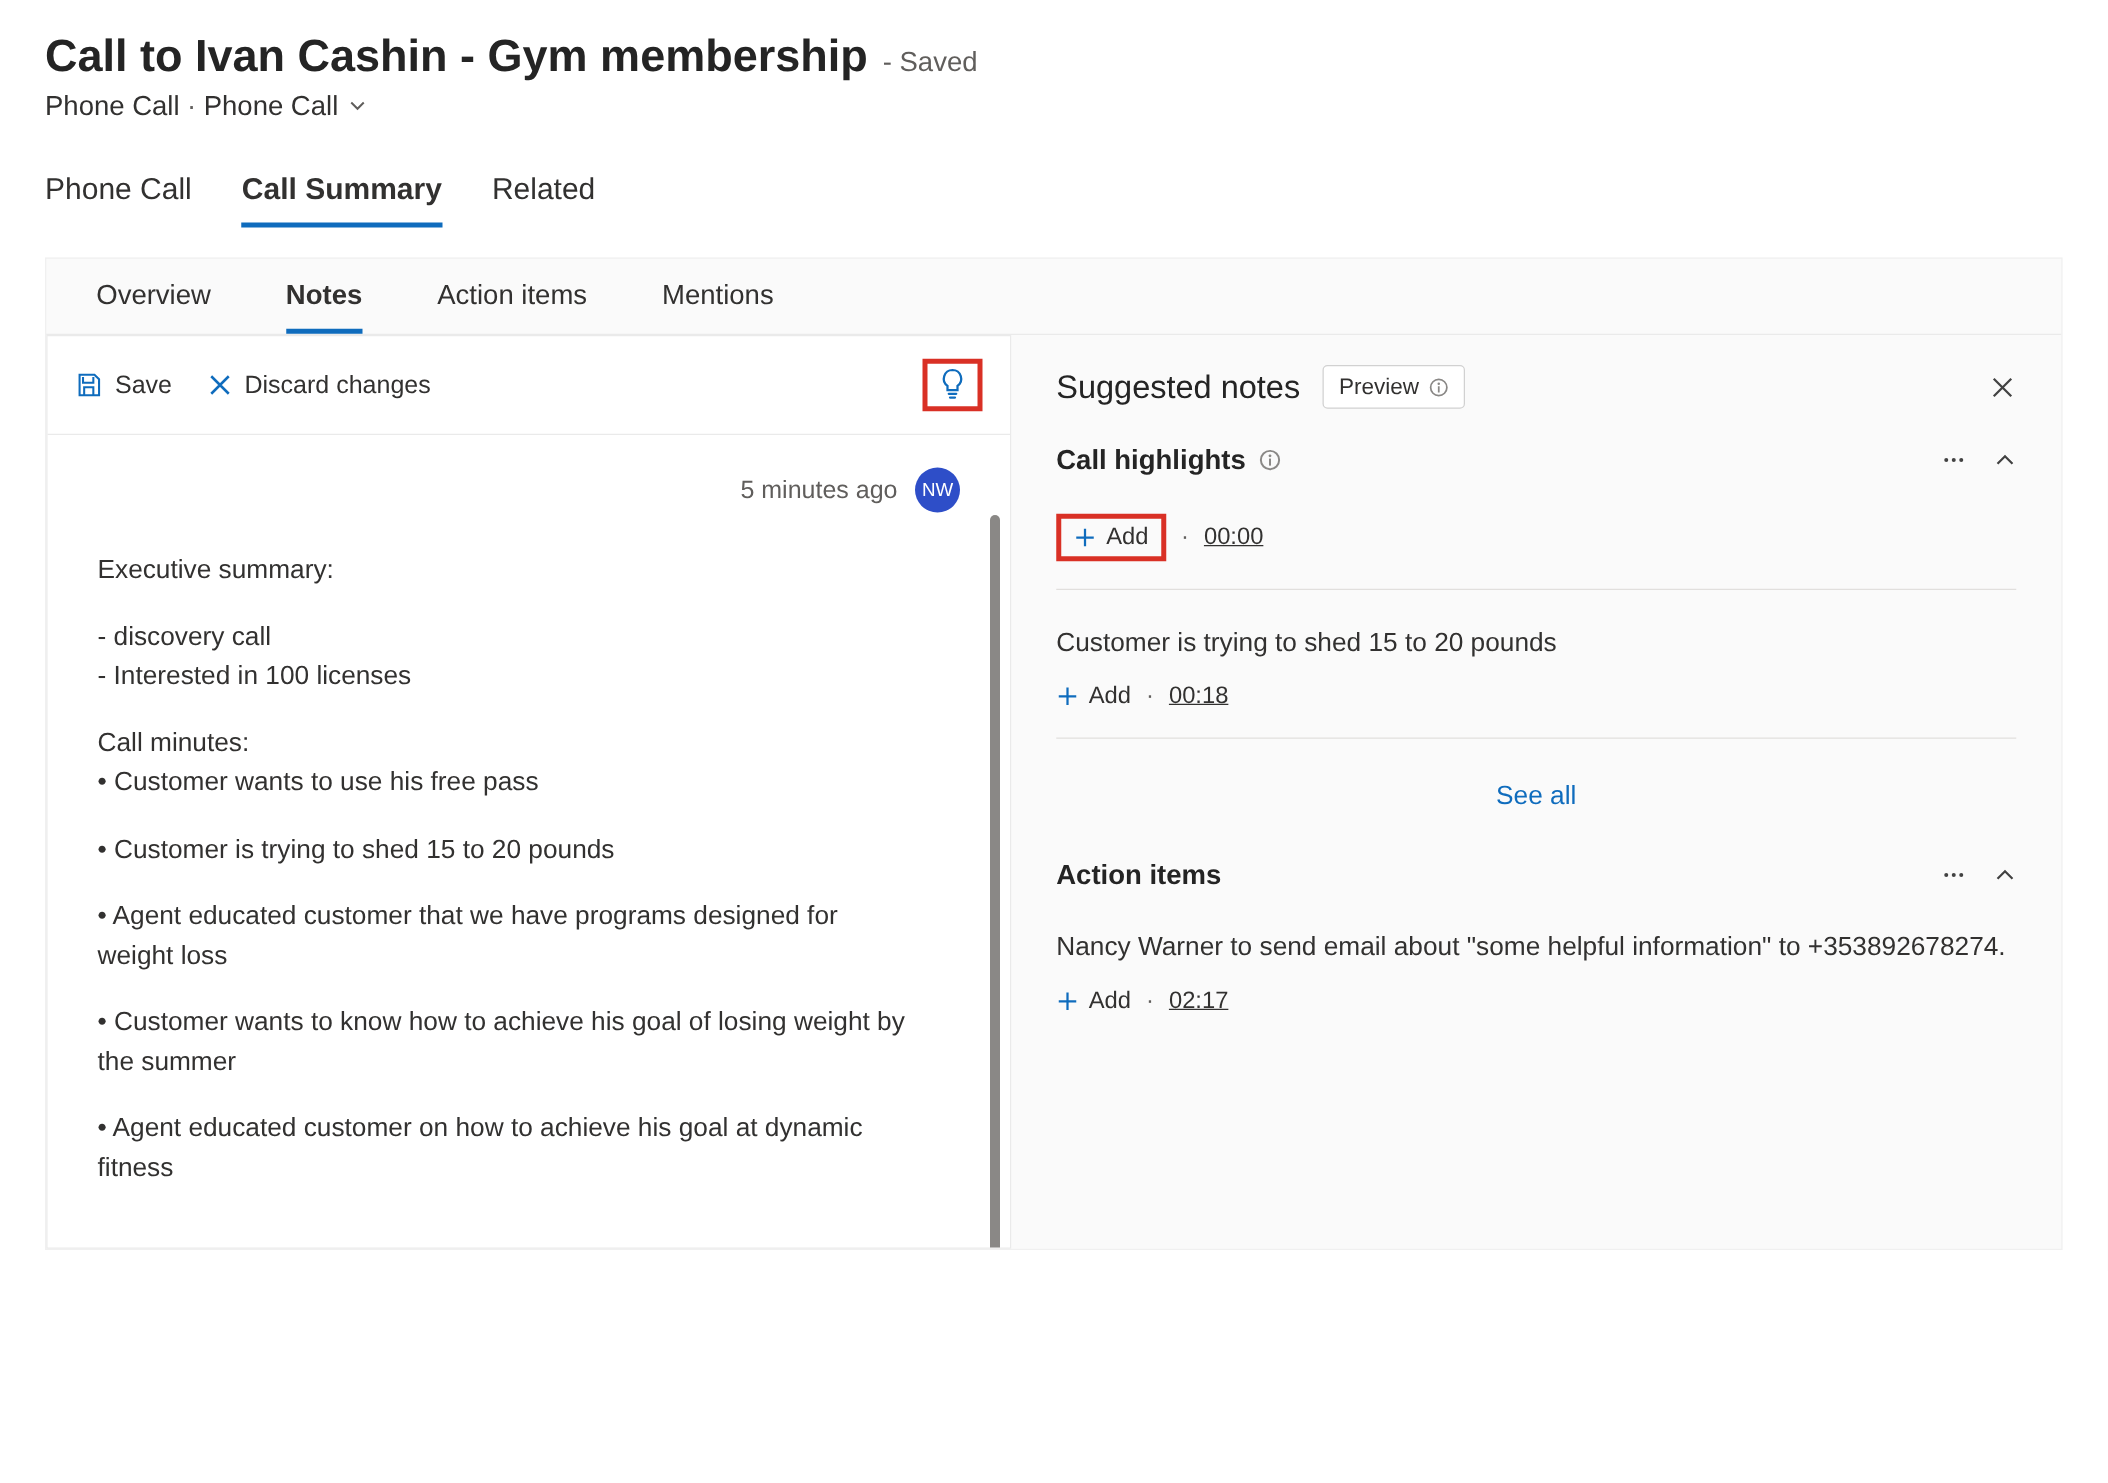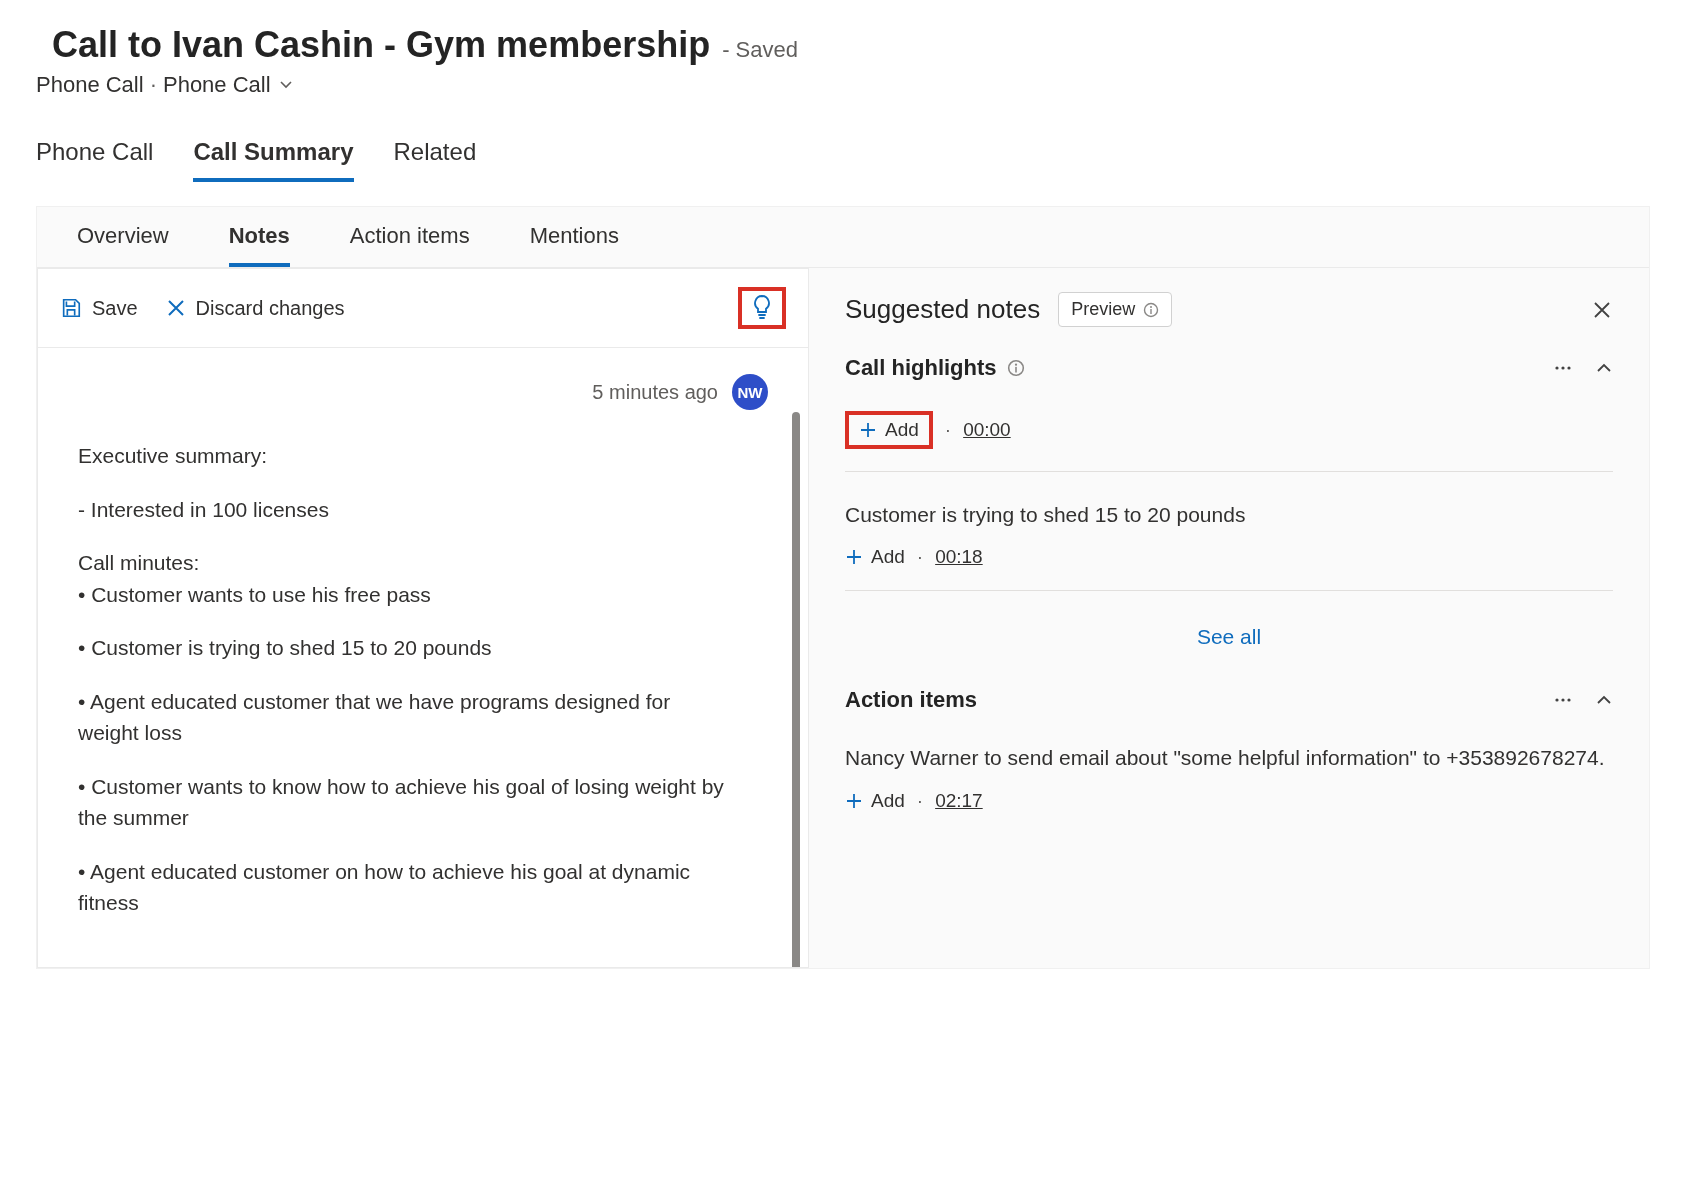--- a/index.html
+++ b/index.html
@@ -11,21 +11,20 @@
     height: 1186px;
     overflow: hidden;
   }
   .page-header {
     padding: 24px 36px 12px 36px;
   }
   .title-row {
     display: flex;
     align-items: baseline;
     gap: 12px;
-    margin-left: 16px;
   }
   .page-title {
     font-size: 36px;
     font-weight: 600;
     color: #242424;
   }
   .saved-status {
     font-size: 22px;
     color: #605e5c;
     font-weight: 400;
@@ -135,21 +134,21 @@
     font-size: 20px;
     color: #605e5c;
     margin-bottom: 30px;
   }
   .avatar {
     width: 36px; height: 36px;
     border-radius: 50%;
     background: #2e4ec8;
     color: #fff;
     font-size: 15px;
-    font-weight: 700;
+    font-weight: 400;
     display: flex;
     align-items: center;
     justify-content: center;
   }
   .note-content {
     font-size: 21px;
     color: #323130;
     line-height: 1.5;
     padding-right: 40px;
   }
@@ -333,20 +332,21 @@
       <div class="notes-body">
         <div class="timestamp-row">
           <span>5 minutes ago</span>
           <div class="avatar">NW</div>
         </div>
         <div class="note-content">
           <div class="block">
             <span class="line">Executive summary:</span>
           </div>
           <div class="block">
+            <span class="line">- discovery call</span>
             <span class="line">- Interested in 100 licenses</span>
           </div>
           <div class="block">
             <span class="line">Call minutes:</span>
             <span class="line">• Customer wants to use his free pass</span>
           </div>
           <div class="block">
             <span class="line">• Customer is trying to shed 15 to 20 pounds</span>
           </div>
           <div class="block">

